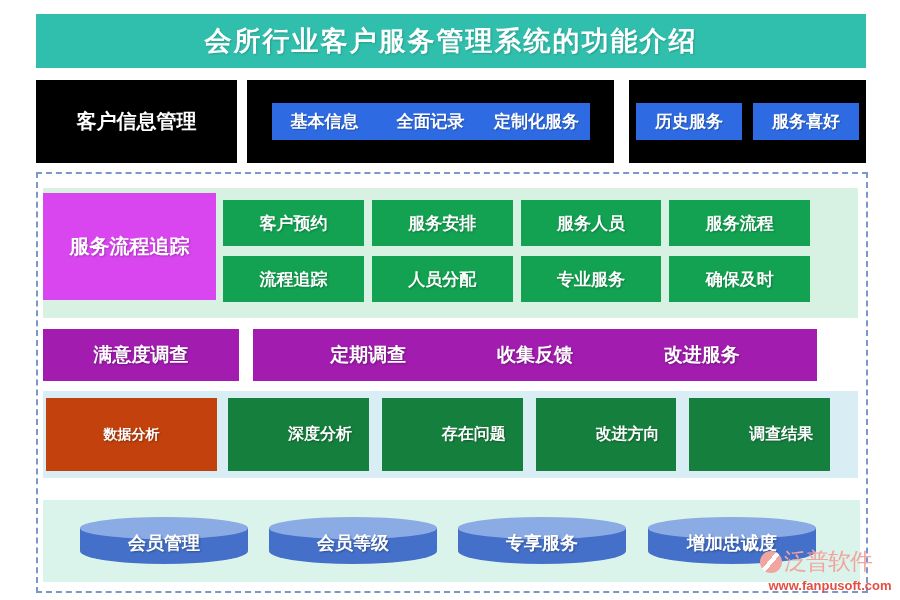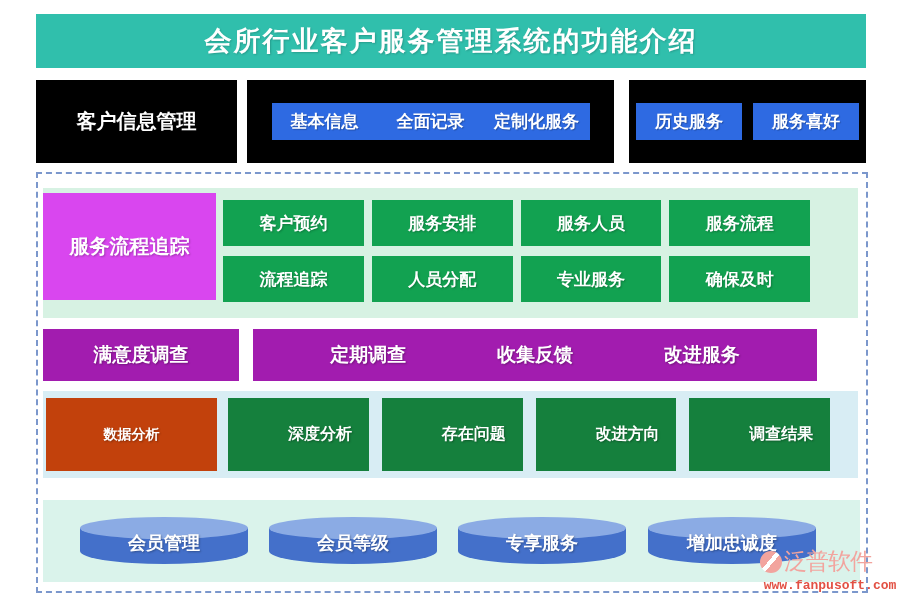--- a/index.html
+++ b/index.html
@@ -81,21 +81,21 @@
   .cyl1 { left:80px; } .cyl2 { left:269px; } .cyl3 { left:458px; } .cyl4 { left:648px; }
 
   
   .watermark { position:absolute; left:760px; top:546px; width:140px; }
   .brand-row { display:flex; align-items:center; gap:2px; }
   .logo-mark { width:22px; height:22px; border-radius:50%; flex:0 0 22px;
                background:linear-gradient(130deg,#F2A49E 42%,#ffffff 42%,#ffffff 56%,#F2A49E 56%); }
   .brand-name { color:#F2A49E; font-size:23px; font-weight:normal; letter-spacing:-1px;
                 white-space:nowrap; }
   .brand-url { color:#E25043; font-size:13px; font-weight:bold; margin-top:1px;
-               text-align:center; white-space:nowrap;font-family:Liberation Mono, monospace; }
+               text-align:center; white-space:nowrap; }
 </style>
 </head>
 <body>
 
 <div id="page">
 
   <div class="title-bar">会所行业客户服务管理系统的功能介绍</div>
 
   <div class="ci-box cyan">客户信息管理</div>
 

